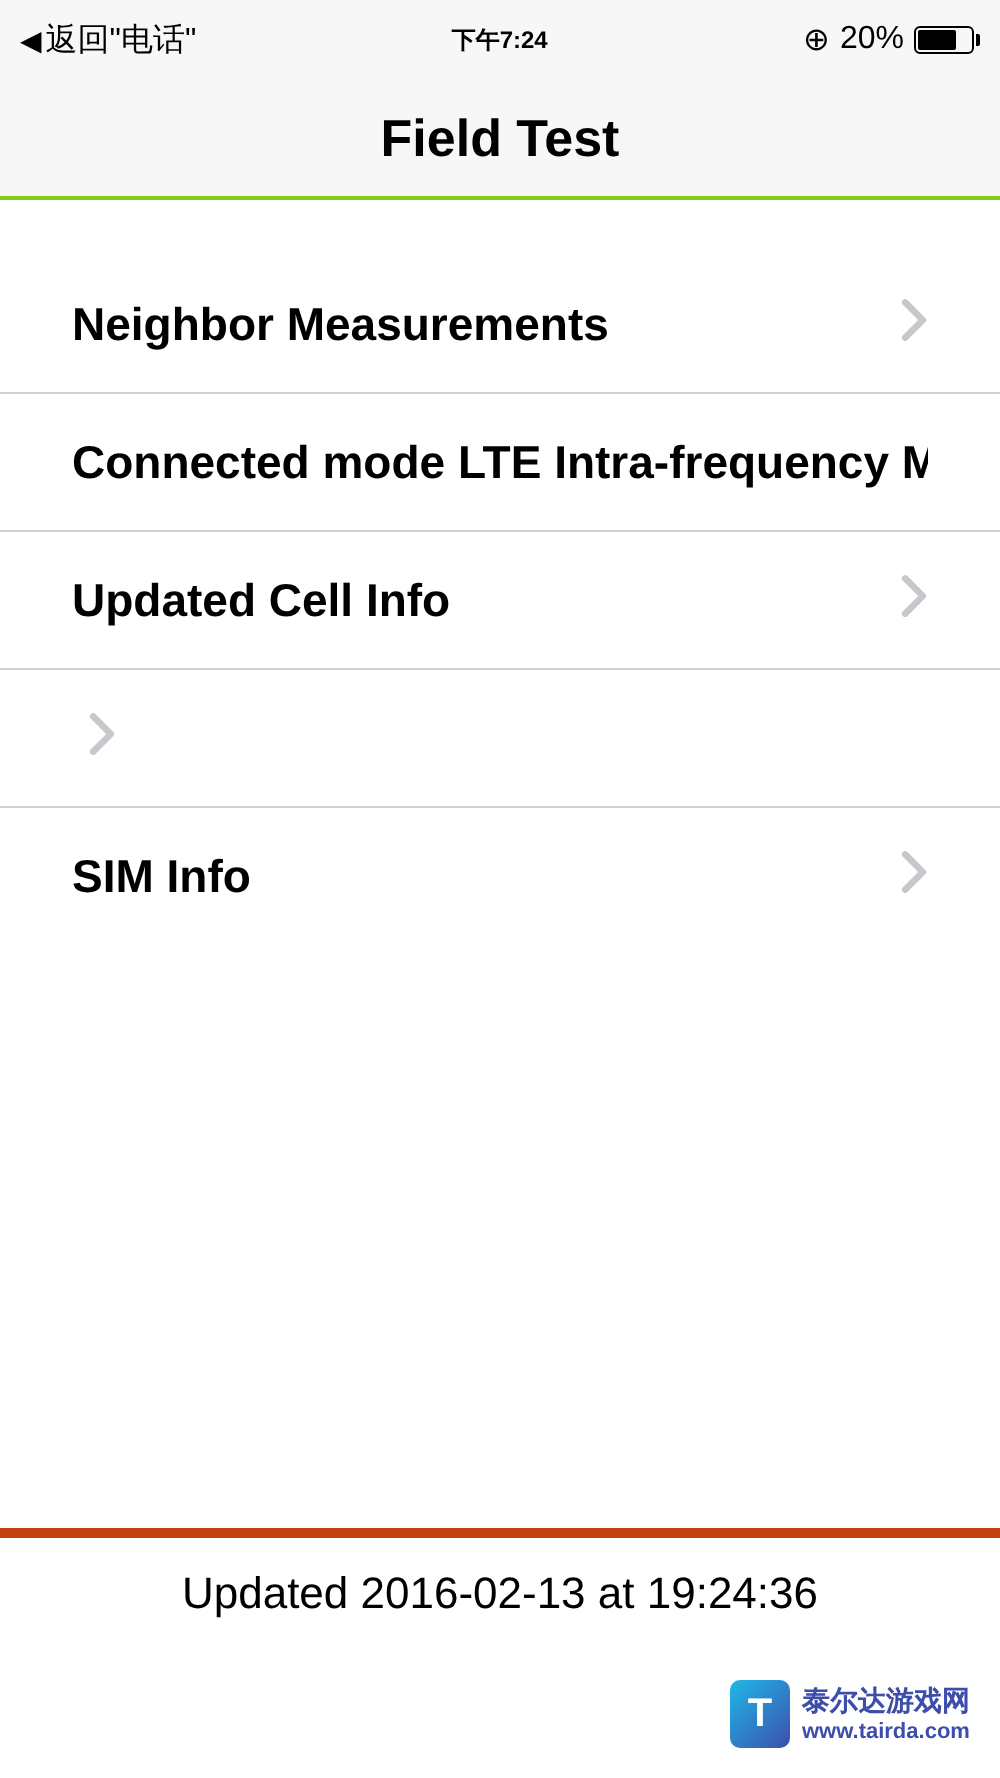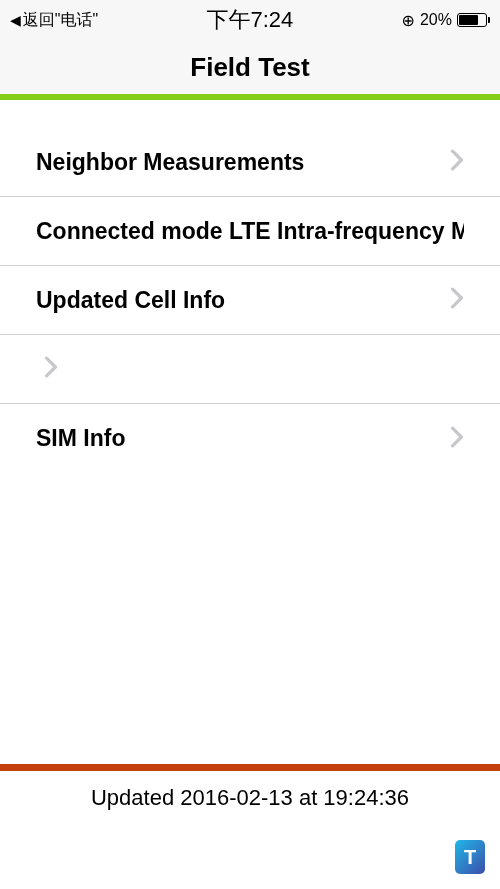--- a/index.html
+++ b/index.html
@@ -17,22 +17,22 @@
     }
     .status-left {
       display: flex;
       align-items: center;
       gap: 2px;
     }
     .back-triangle {
       font-size: 14px;
     }
     .status-center {
-      font-size: 22px;
-      font-weight: 400;
+      font-size: 12px;
+      font-weight: 700;
     }
     .status-right {
       display: flex;
       align-items: center;
       gap: 5px;
     }
     .lock-icon {
       font-size: 16px;
     }
     .battery-icon {
@@ -61,21 +61,21 @@
       height: 6px;
       background: #000;
       margin-left: 1px;
       border-radius: 0 1px 1px 0;
     }
     .nav-bar {
       height: 60px;
       display: flex;
       align-items: center;
       justify-content: center;
-      border-bottom: 6px solid #84cc16;
+      border-bottom: 2px solid #84cc16;
       background: #f7f7f7;
     }
     .nav-title {
       font-size: 26px;
       font-weight: 600;
       color: #000;
     }
     .list {
       background: #fff;
       margin-top: 28px;
@@ -103,21 +103,21 @@
       color: #c7c7cc;
       flex-shrink: 0;
       margin-left: 8px;
     }
     .footer {
       position: absolute;
       bottom: 65px;
       left: 0;
       right: 0;
       height: 60px;
-      border-top: 7px solid #c2410c;
+      border-top: 5px solid #c2410c;
       display: flex;
       align-items: center;
       justify-content: center;
       background: #fff;
     }
     .footer-text {
       font-size: 22px;
       color: #000;
     }
     .watermark {
@@ -215,13 +215,17 @@
     </span>
   </div>
 </div>
 
 <div class="footer">
   <span class="footer-text">Updated 2016-02-13 at 19:24:36</span>
 </div>
 
 <div class="watermark">
   <div class="watermark-badge">T</div>
+  <div>
+    <div class="watermark-text">泰尔达游戏网</div>
+    <div class="watermark-text" style="font-size:11px;">www.tairda.com</div>
+  </div>
 </div>
 
 </body></html>

